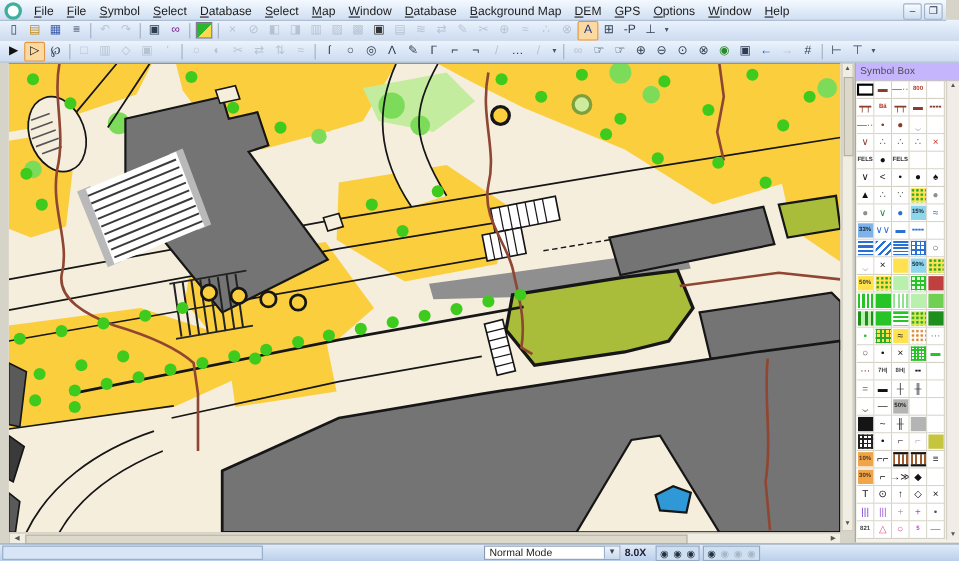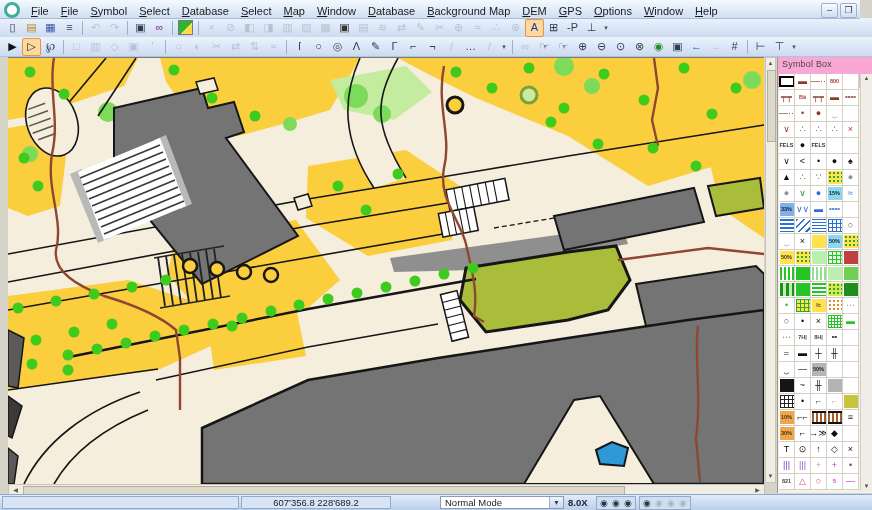--- a/index.html
+++ b/index.html
@@ -31,21 +31,21 @@
   #canvas{position:absolute;left:8px;top:57px;width:756px;height:426px;border-top:1px solid #7b7b7b;
           background:#f6eedd;overflow:hidden}
   
   .vscroll{position:absolute;left:765px;top:57px;width:11px;height:426px;background:#f0ede3;border:1px solid #c8c4b6;box-sizing:border-box}
   .hscroll{position:absolute;left:8px;top:484px;width:757px;height:11px;background:#f0ede3;border:1px solid #c8c4b6;box-sizing:border-box}
   .sb-arrow{position:absolute;font-size:6px;color:#555;width:9px;height:9px;line-height:9px;text-align:center}
   .vthumb{position:absolute;left:1px;top:12px;width:7px;height:70px;background:#dcd8ca;border:1px solid #b3af9f}
   .hthumb{position:absolute;left:14px;top:1px;height:7px;width:600px;background:#dcd8ca;border:1px solid #b3af9f}
   
   .panel{position:absolute;left:777px;top:57px;width:95px;height:436px;background:#f3f1ea;border-left:1px solid #9a968a}
-  .panel-header{height:14px;font-size:9px;color:#4a4a4a;padding:2px 4px 14px;background:#f9a8d4;
+  .panel-header{height:14px;font-size:9px;color:#4a4a4a;padding:2px 4px 0;background:#c4b5fd;
                 border-bottom:1px solid #ccc8ba;letter-spacing:.2px}
   #symgrid{position:absolute;left:1px;top:17px}
   .srow{display:flex;height:16px}
   .scell{width:16px;height:16px;border-right:1px solid #d4d0c4;border-bottom:1px solid #d4d0c4;
          background:#fff;display:flex;align-items:center;justify-content:center;overflow:hidden;box-sizing:border-box}
   .sglyph{font-size:9px;line-height:1;white-space:nowrap}
   .stxt{font-size:5.5px;font-weight:bold;line-height:1;white-space:nowrap}
   .pat{width:14px;height:13px;display:flex;align-items:center;justify-content:center;flex:none}
   .p-sel{width:12px;height:7px;background:#fff;border:2px solid #000}
   .p-cyan{background:#8ed6ec}.p-blue{background:#7fb2e8}.p-yellow{background:#ffe24d}
@@ -1013,21 +1013,20 @@
       </div>
     </div>
   <div class="pscroll">
     <div class="sb-arrow" style="top:0;left:1px">▲</div>
     <div class="sb-arrow" style="bottom:0;left:1px">▼</div>
   </div>
 </div>
 
 <div class="statusbar">
   <div class="sfield sempty"></div>
-  <div class="sfield scoords">607'356.8   228'689.2</div>
   <div class="sfield scombo">
     <span>Normal Mode</span>
     <span class="dd">▼</span>
   </div>
   <div class="szoom">8.0X</div>
   <div class="eyes" id="eyes">
       <div class="eyegrp">
         <span class="eye">◉</span>
         <span class="eye">◉</span>
         <span class="eye">◉</span>

